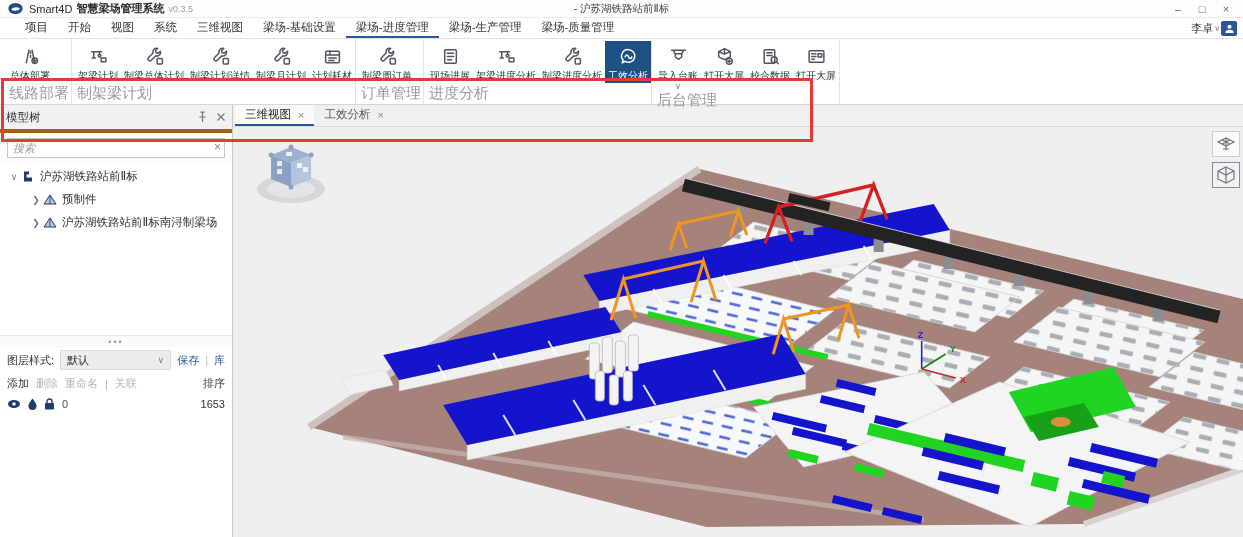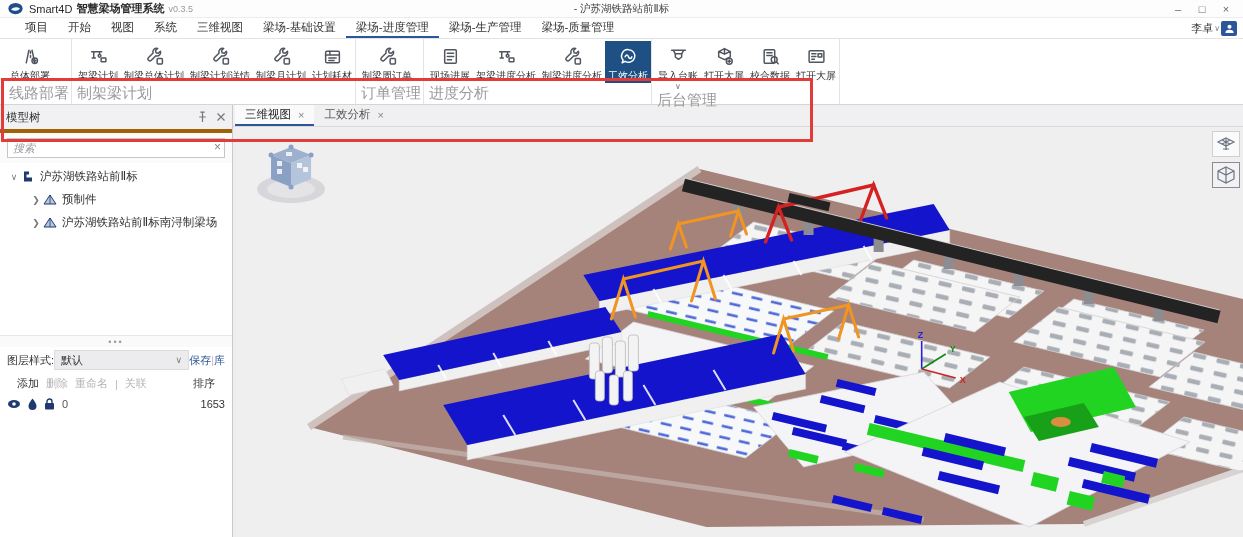--- a/index.html
+++ b/index.html
@@ -55,27 +55,27 @@
   .search-box{position:relative}
   .search-box input{width:100%;height:20px;border:1px solid #c6c6ca;padding:0 18px 0 5px;font-size:11px;font-style:italic;color:#444;outline:none}
   .search-box input::placeholder{color:#9a9aa0;font-style:italic}
   .search-clear{position:absolute;right:4px;top:2px;color:#888;font-size:12px;cursor:default}
   .tree{height:172px;overflow:hidden;background:#fff;padding-top:2px}
   .tree-row{display:flex;align-items:center;height:23px;font-size:11.5px;color:#333}
   .tree-chevron{width:12px;text-align:center;color:#777;font-size:9px;flex:0 0 auto}
   .tree-ic{width:16px;display:flex;justify-content:center;margin-right:4px;flex:0 0 auto}
   .lvl0{padding-left:8px}.lvl1{padding-left:30px}
   .splitter{height:12px;display:flex;align-items:center;justify-content:center;color:#9a9aa0;font-size:9px;letter-spacing:2px;border-top:1px solid #e6e6ea;background:#fafafb}
-  .layer-style-row{display:flex;align-items:center;padding:3px 7px;}
+  .layer-style-row{display:flex;align-items:center;padding:3px 7px;gap:6px}
   .layer-style-label{font-size:11px;color:#333;white-space:nowrap}
   .layer-select{flex:1;height:20px;background:#ececef;border:1px solid #dcdcdf;display:flex;align-items:center;padding:0 6px;font-size:11px;color:#333}
   .layer-select .sel-chevron{margin-left:auto;color:#777;font-size:9px}
   .link-blue{color:var(--accent);font-size:11px;white-space:nowrap}
   .divider-gray{color:#bbb;font-size:11px}
-  .actions-row{display:flex;align-items:center;gap:7px;padding:3px 17px;font-size:11px}
+  .actions-row{display:flex;align-items:center;gap:7px;padding:3px 7px;font-size:11px}
   .act-dark{color:#333}.act-gray{color:#b3b3b8}
   .actions-row .spacer{flex:1}
   .layer-item-row{display:flex;align-items:center;gap:7px;padding:4px 7px;font-size:11px;color:#555}
   .layer-item-row .spacer{flex:1}
   .order-num{color:#333}
   .panel-rest{flex:1;background:#fff}
 
   
   .workspace{flex:1;display:flex;flex-direction:column;min-width:0}
   .tabbar{height:22px;background:#f0f0f2;border-bottom:1px solid #d9d9dc;display:flex;align-items:stretch;padding-left:2px}

